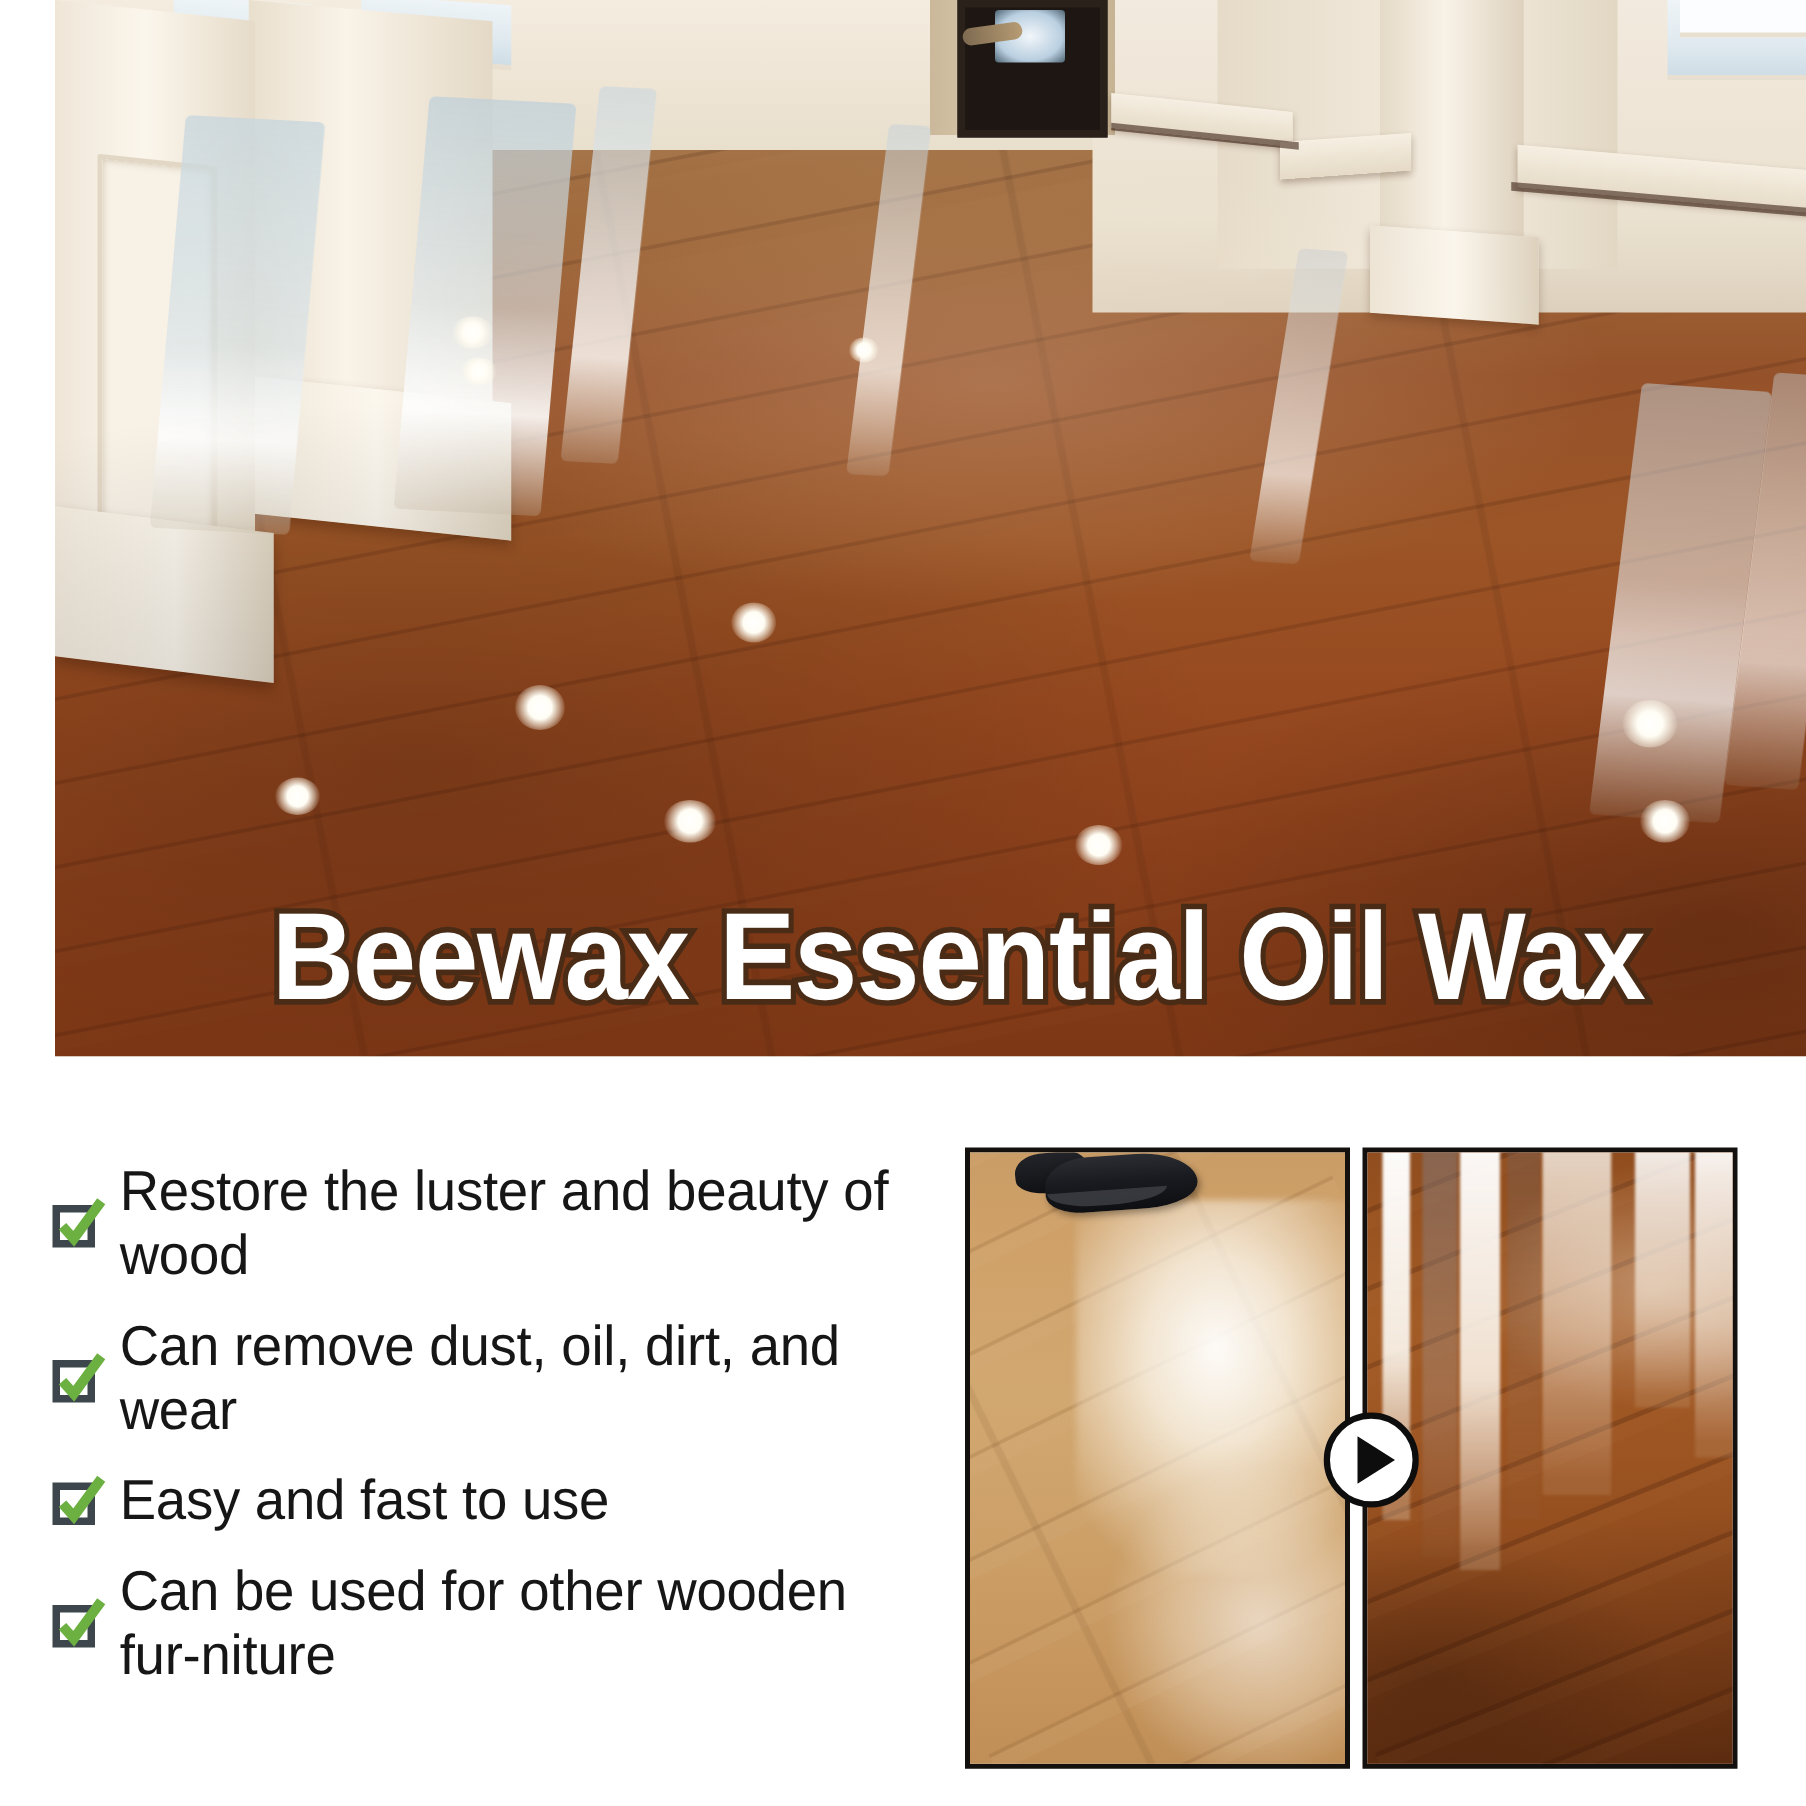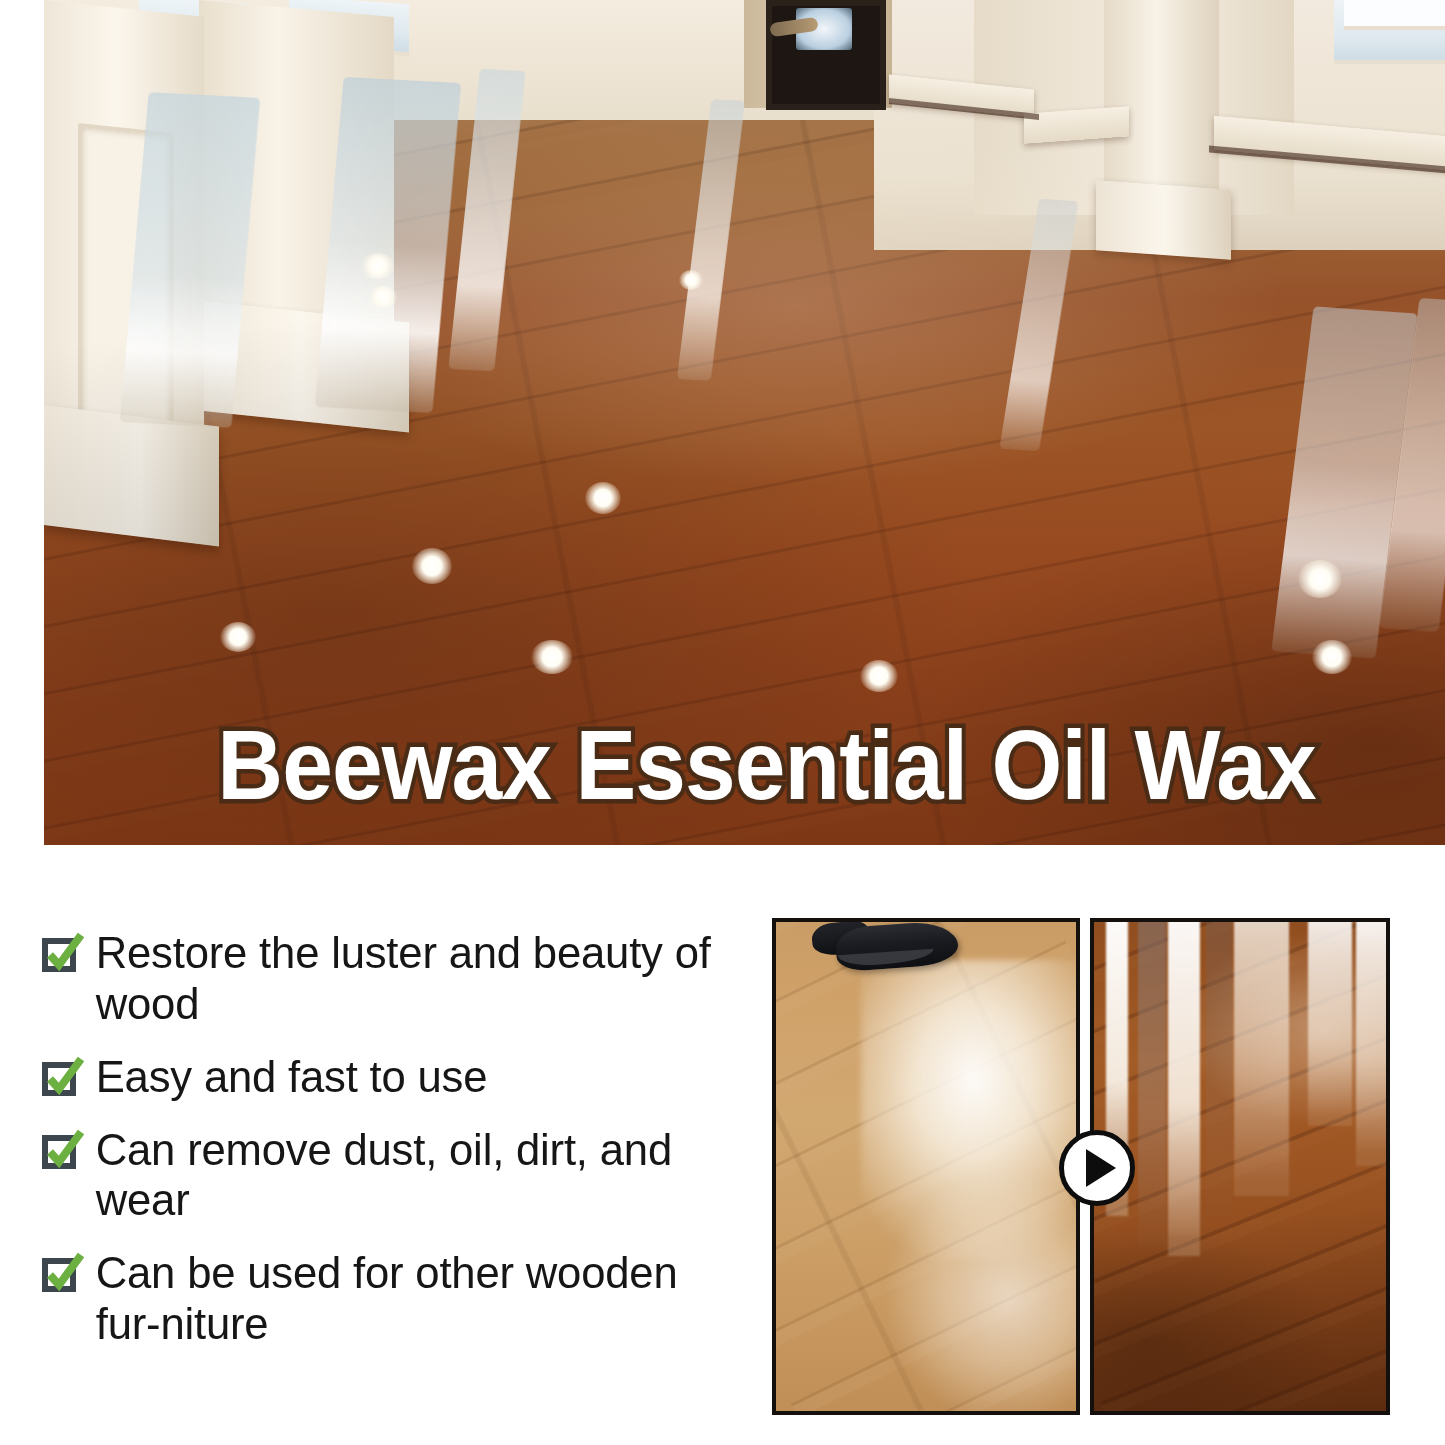--- a/index.html
+++ b/index.html
@@ -312,21 +312,21 @@
 
   
   .features {
     position: absolute;
     left: 40px;
     top: 928px;
     width: 700px;
   }
   .feature {
     display: flex;
-    align-items: flex-start;
+    align-items: center;
     margin-bottom: 22px;
   }
   .feature:last-child { margin-bottom: 15px; }
 
   .check-icon {
     flex: 0 0 auto;
     width: 46px;
     height: 46px;
     position: relative;
     margin-top: 4px;
@@ -627,31 +627,31 @@
       <span class="feature-text">Restore the luster and beauty of wood</span>
     </div>
 
     <div class="feature">
       <span class="check-icon">
         <span class="box"></span>
         <svg viewBox="0 0 46 46" aria-hidden="true">
           <path d="M10 23 L19 33 L41 3" fill="none" stroke="#6cb042" stroke-width="8" stroke-linecap="butt" stroke-linejoin="miter"></path>
         </svg>
       </span>
-      <span class="feature-text">Easy and fast to use</span>
+      <span class="feature-text">Can remove dust, oil, dirt, and wear</span>
     </div>
 
     <div class="feature">
       <span class="check-icon">
         <span class="box"></span>
         <svg viewBox="0 0 46 46" aria-hidden="true">
           <path d="M10 23 L19 33 L41 3" fill="none" stroke="#6cb042" stroke-width="8" stroke-linecap="butt" stroke-linejoin="miter"></path>
         </svg>
       </span>
-      <span class="feature-text">Can remove dust, oil, dirt, and wear</span>
+      <span class="feature-text">Easy and fast to use</span>
     </div>
 
     <div class="feature">
       <span class="check-icon">
         <span class="box"></span>
         <svg viewBox="0 0 46 46" aria-hidden="true">
           <path d="M10 23 L19 33 L41 3" fill="none" stroke="#6cb042" stroke-width="8" stroke-linecap="butt" stroke-linejoin="miter"></path>
         </svg>
       </span>
       <span class="feature-text">Can be used for other wooden fur-niture</span>

